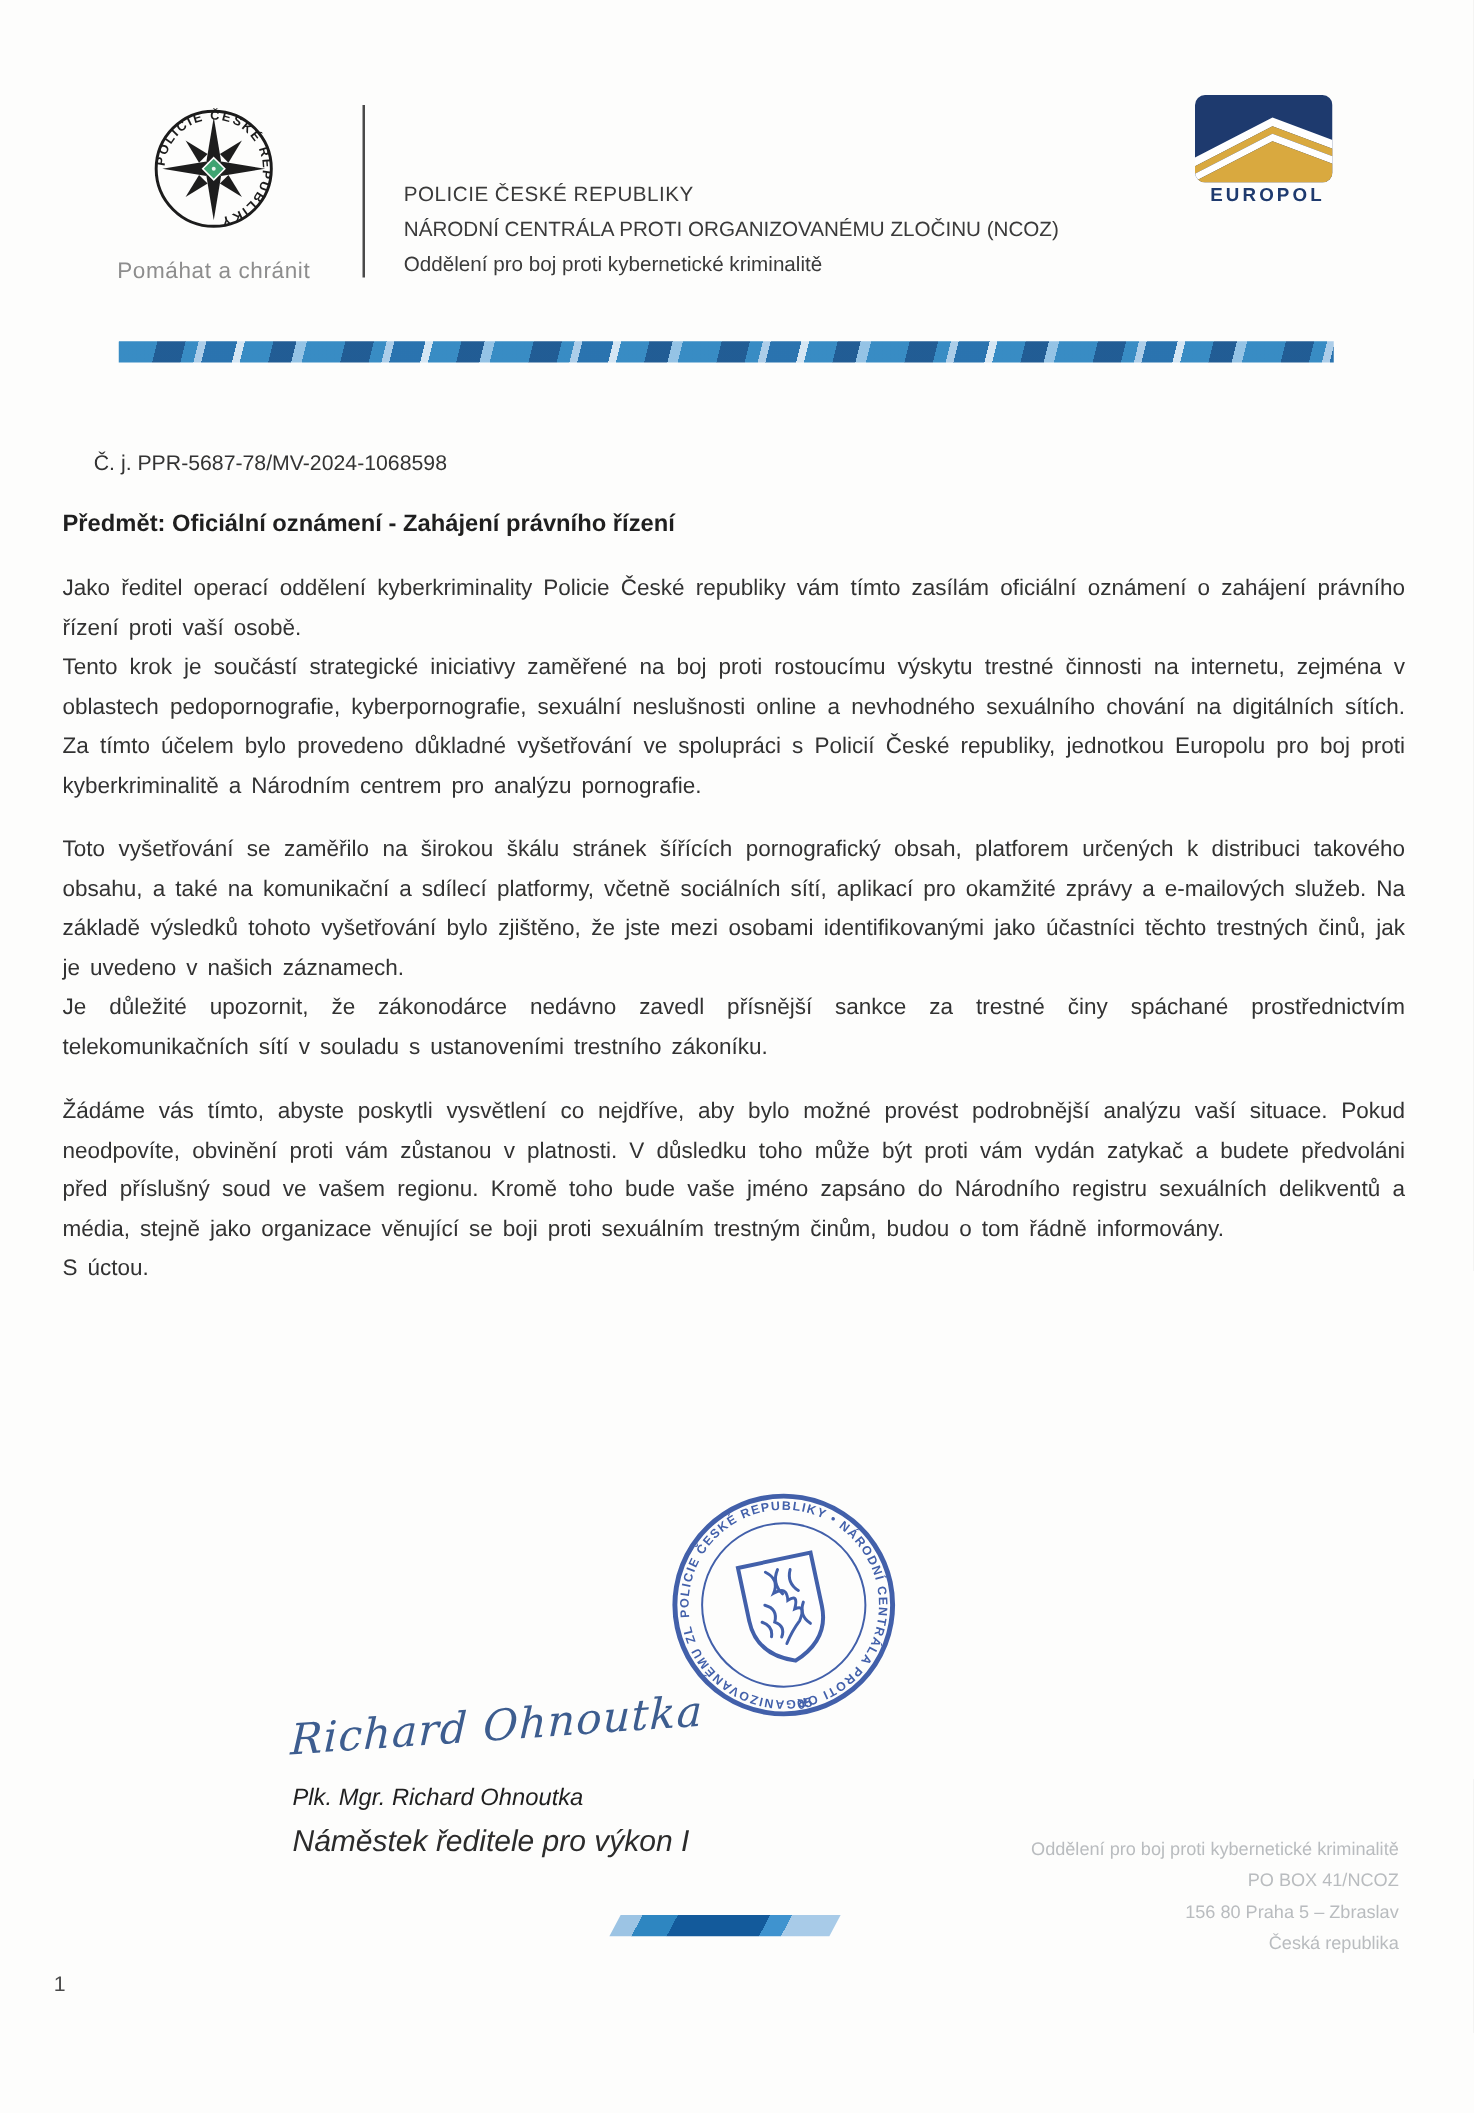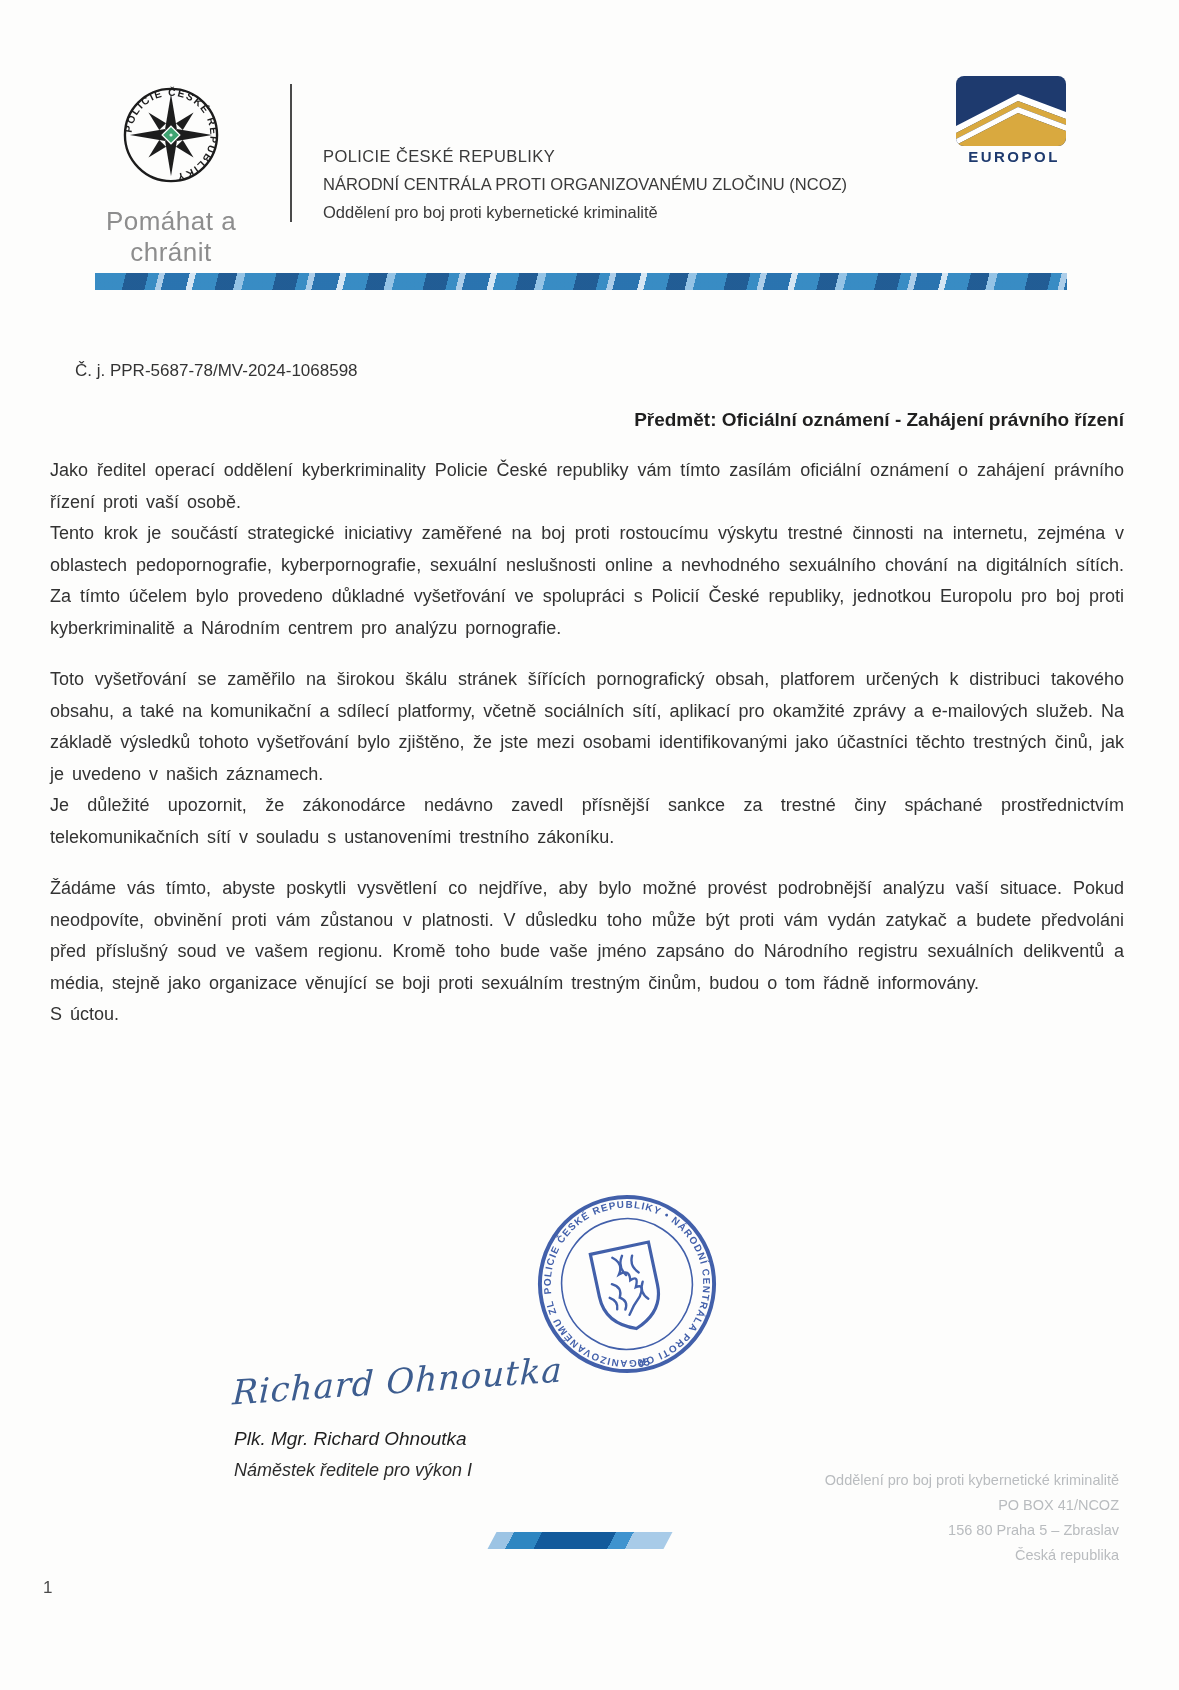--- a/index.html
+++ b/index.html
@@ -4,21 +4,21 @@
 <style>
   html,body{margin:0;padding:0;background:#e8e8e8;}
   .page{
     position:relative;width:1179px;height:1690px;margin:0 auto;
     background:#fdfdfc;overflow:hidden;
     font-family:"Liberation Sans", sans-serif;color:#2f2f2f;
   }
   
   .seal{position:absolute;left:122px;top:86px;width:98px;height:98px;}
   .motto{position:absolute;left:76px;top:206px;width:190px;text-align:center;
-         font-size:26px;color:#8d8d8d;letter-spacing:.5px;}
+         font-size:18px;color:#8d8d8d;letter-spacing:.5px;}
   .hdr-divider{position:absolute;left:290px;top:84px;width:2px;height:138px;background:#4a4a4a;}
   .org{position:absolute;left:323px;top:142px;font-size:16.5px;line-height:28px;color:#3a3a3a;}
   .org .l1{letter-spacing:.4px;}
   .europol{position:absolute;left:956px;top:76px;width:116px;text-align:center;}
   .europol svg{display:block;}
   .europol-label{font-size:15px;font-weight:bold;color:#1e3a6e;letter-spacing:2.5px;margin-top:2px;}
   
   .band{
     position:absolute;left:95px;top:273px;width:972px;height:17px;
     background:repeating-linear-gradient(104deg,
@@ -28,39 +28,39 @@
     opacity:.95;
   }
   .band-small{
     position:absolute;left:492px;top:1532px;width:176px;height:17px;
     transform:skewX(-28deg);
     background:linear-gradient(90deg,#9cc4e4 0 10%,#2e86c1 10% 26%,#135a9b 26% 68%,#3f93cf 68% 78%,#a8cbe8 78% 100%);
   }
   
   .letter{position:absolute;left:50px;right:55px;top:361px;}
   .ref{font-size:17px;color:#333;margin-left:25px;}
-  .subject{margin-top:28px;text-align:right;font-weight:bold;font-size:19px;color:#1f1f1f;}
+  .subject{margin-top:28px;text-align:left;font-weight:bold;font-size:19px;color:#1f1f1f;}
   .letter p{
     margin:0;font-size:18px;line-height:31.5px;text-align:justify;
     word-spacing:3px;color:#323232;
   }
   .letter p.first{margin-top:24px;}
   .letter p.gap{margin-top:20px;}
   .email-line{white-space:nowrap;text-align:left;}
   .email-line strong{color:#1c1c1c;}
   
   .sig-script{
     position:absolute;left:232px;top:1362px;width:300px;
     font-family:"DejaVu Serif", serif;font-style:italic;
     font-size:34px;color:#3d5d8f;transform:rotate(-4deg) skewX(-6deg);
     letter-spacing:1px;white-space:nowrap;
   }
   .sig-name{position:absolute;left:234px;top:1428px;font-size:19px;font-weight:normal;
             font-style:italic;color:#1f1f1f;}
-  .sig-title{position:absolute;left:234px;top:1460px;font-size:18px;font-style:italic;color:#2b2b2b;}
+  .sig-title{position:absolute;left:234px;top:1460px;font-size:24px;font-style:italic;color:#2b2b2b;}
   .stamp{position:absolute;left:533px;top:1190px;width:188px;height:188px;
          transform:rotate(-12deg);opacity:.92;}
   
   .footer{position:absolute;right:60px;top:1468px;text-align:right;
           font-size:14.5px;line-height:25px;color:#b9bcbf;}
   .page-number{position:absolute;left:43px;top:1578px;font-size:17px;color:#4a4a4a;}
 </style>
 </head>
 <body>
 

